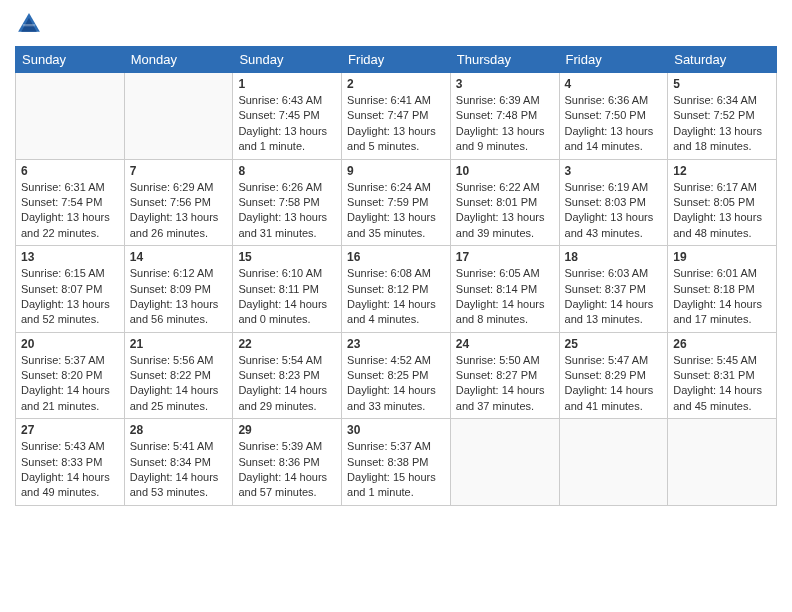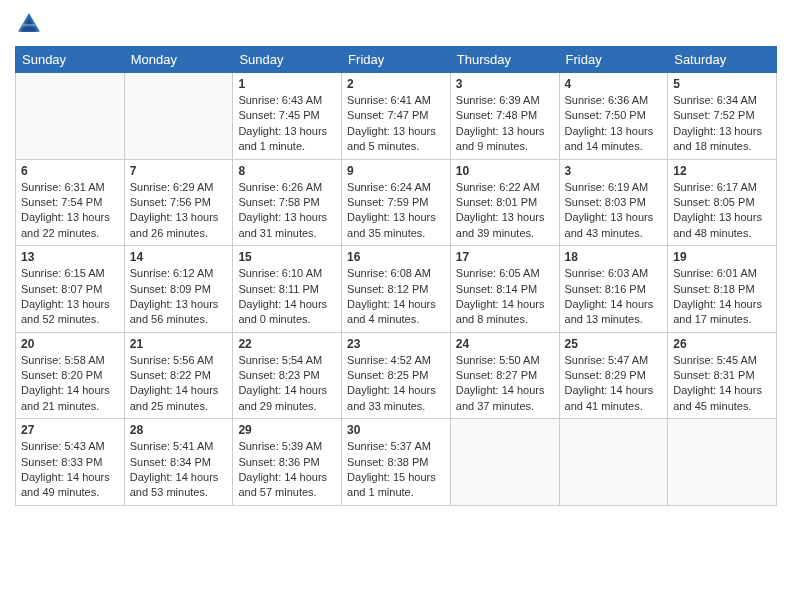--- a/index.html
+++ b/index.html
@@ -229,34 +229,34 @@
           </td>
           <td>
             <div class="cell-date">17</div>
             <div class="cell-info">Sunrise: 6:05 AM
 Sunset: 8:14 PM
 Daylight: 14 hours and 8 minutes.</div>
           </td>
           <td>
             <div class="cell-date">18</div>
             <div class="cell-info">Sunrise: 6:03 AM
-Sunset: 8:16 PM
+Sunset: 8:37 PM
 Daylight: 14 hours and 13 minutes.</div>
           </td>
           <td>
             <div class="cell-date">19</div>
             <div class="cell-info">Sunrise: 6:01 AM
 Sunset: 8:18 PM
 Daylight: 14 hours and 17 minutes.</div>
           </td>
         </tr>
         <tr>
           <td>
             <div class="cell-date">20</div>
-            <div class="cell-info">Sunrise: 5:58 AM
+            <div class="cell-info">Sunrise: 5:37 AM
 Sunset: 8:20 PM
 Daylight: 14 hours and 21 minutes.</div>
           </td>
           <td>
             <div class="cell-date">21</div>
             <div class="cell-info">Sunrise: 5:56 AM
 Sunset: 8:22 PM
 Daylight: 14 hours and 25 minutes.</div>
           </td>
           <td>

